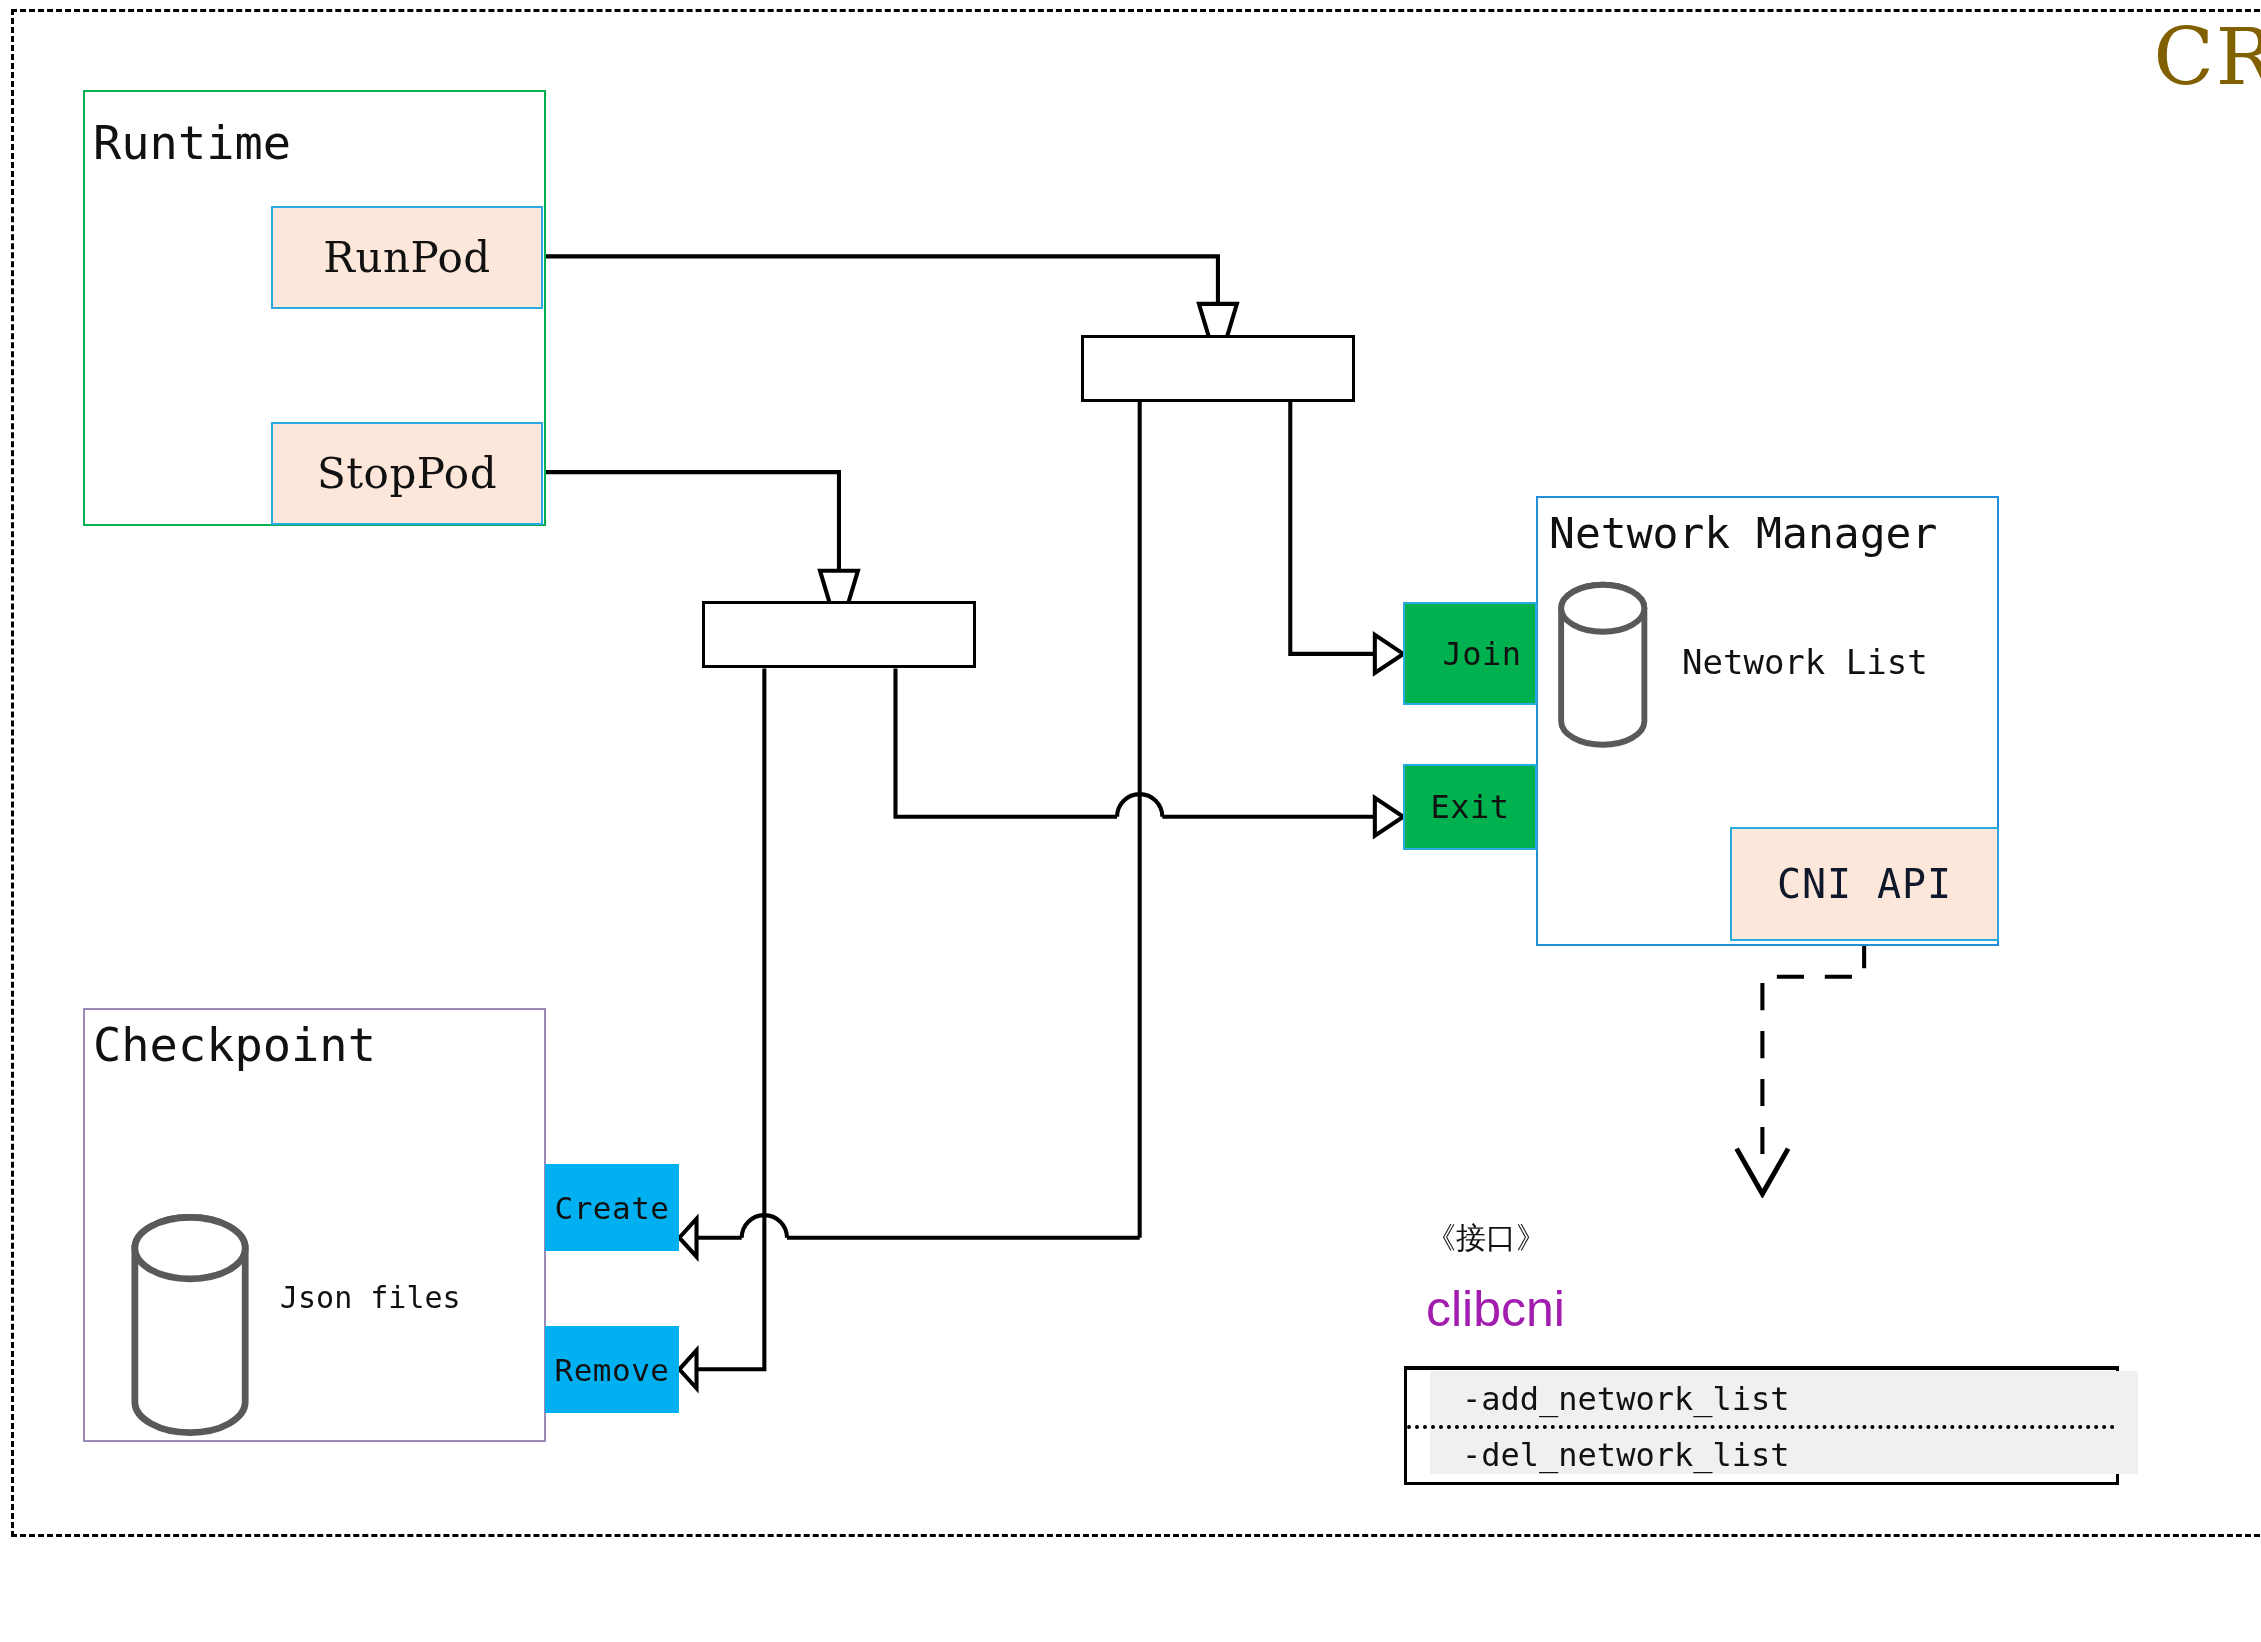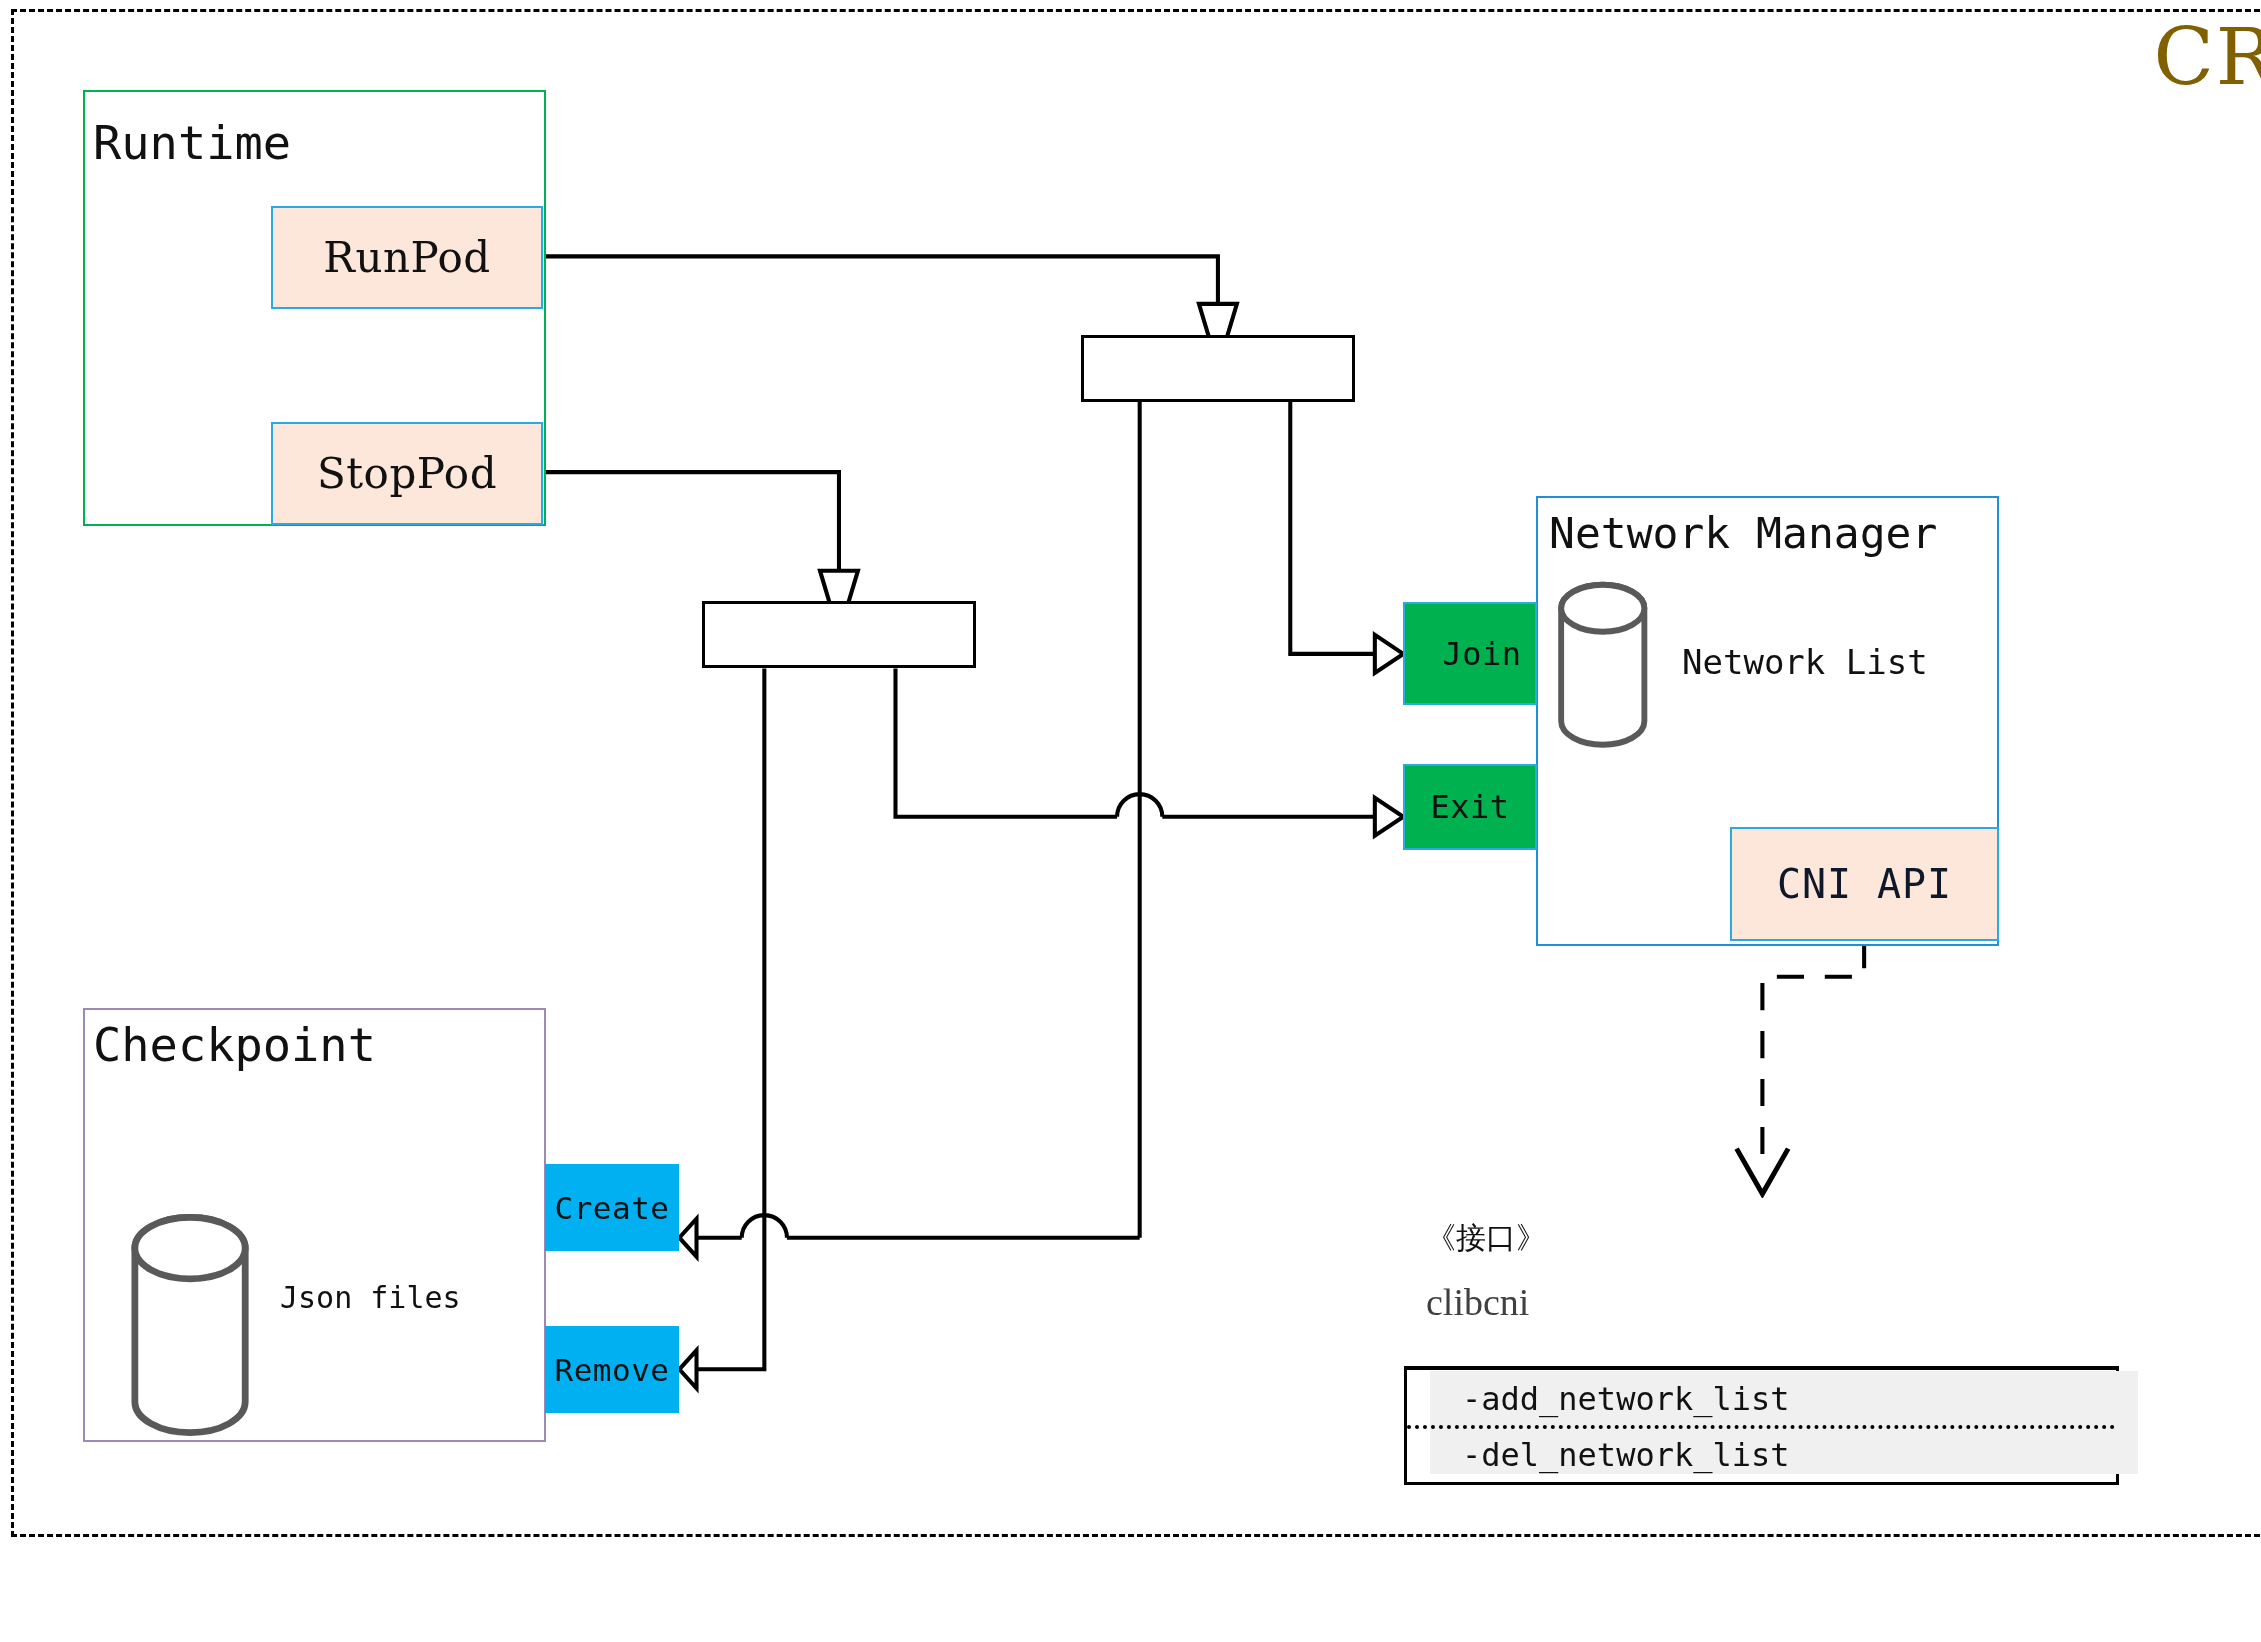--- a/index.html
+++ b/index.html
@@ -126,22 +126,22 @@
     box-sizing:border-box;
     border-bottom:4.1px solid #000000;background:#ffffff;
     padding:20.4px 0 0 22px;
   }
   #clibcni-stereotype{
     font-family:"DejaVu Sans", sans-serif;
     font-size:30px;color:#111;white-space:nowrap;
   }
   #clibcni-name{
     margin-top:21px;
-    font-family:Liberation Serif, serif;
-    font-size:38px;color:#404040;white-space:nowrap;
+    font-family:Liberation Sans, sans-serif;
+    font-size:50px;color:#a21caf;white-space:nowrap;
   }
   #clibcni-body{
     position:absolute;left:1430px;top:1371px;width:708px;height:103px;
     background:#F0F0F0;box-sizing:border-box;
   }
   .clibcni-method{
     font-family:"DejaVu Sans Mono", monospace;
     font-size:32px;color:#111;white-space:nowrap;
     padding-left:32px;height:56px;line-height:56px;
   }

